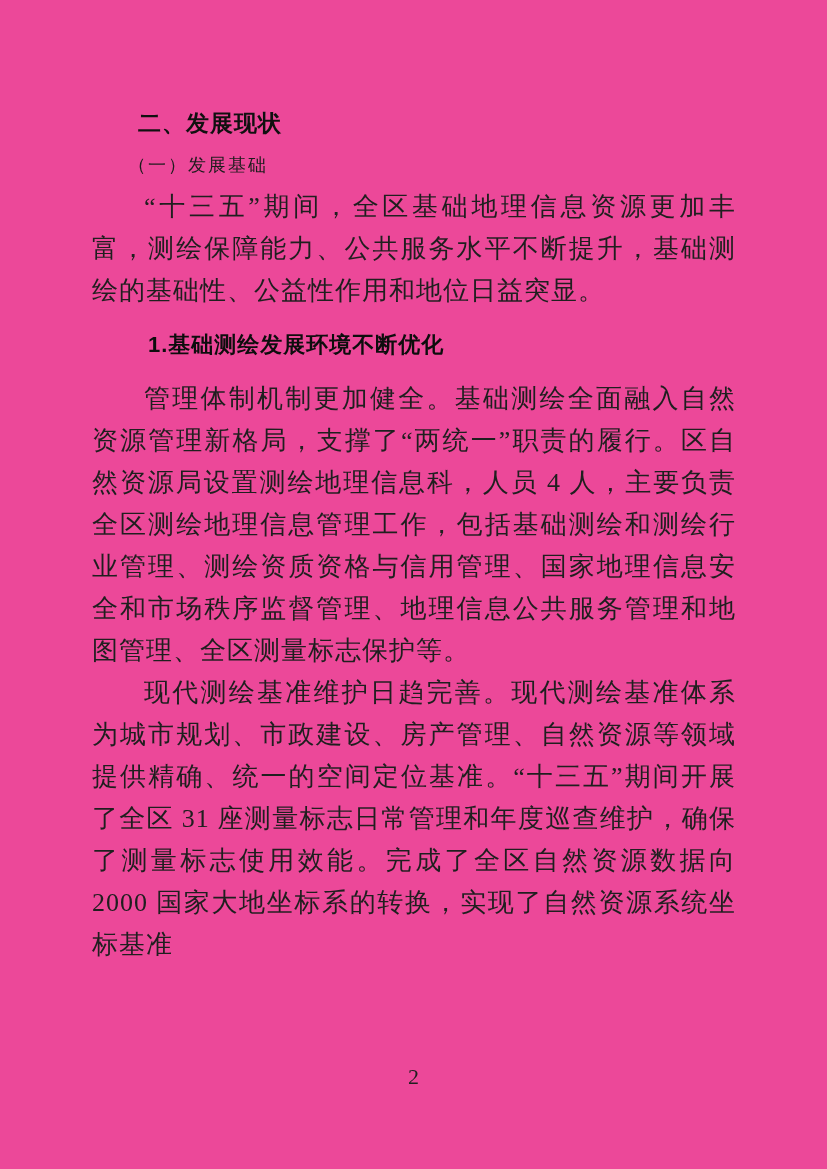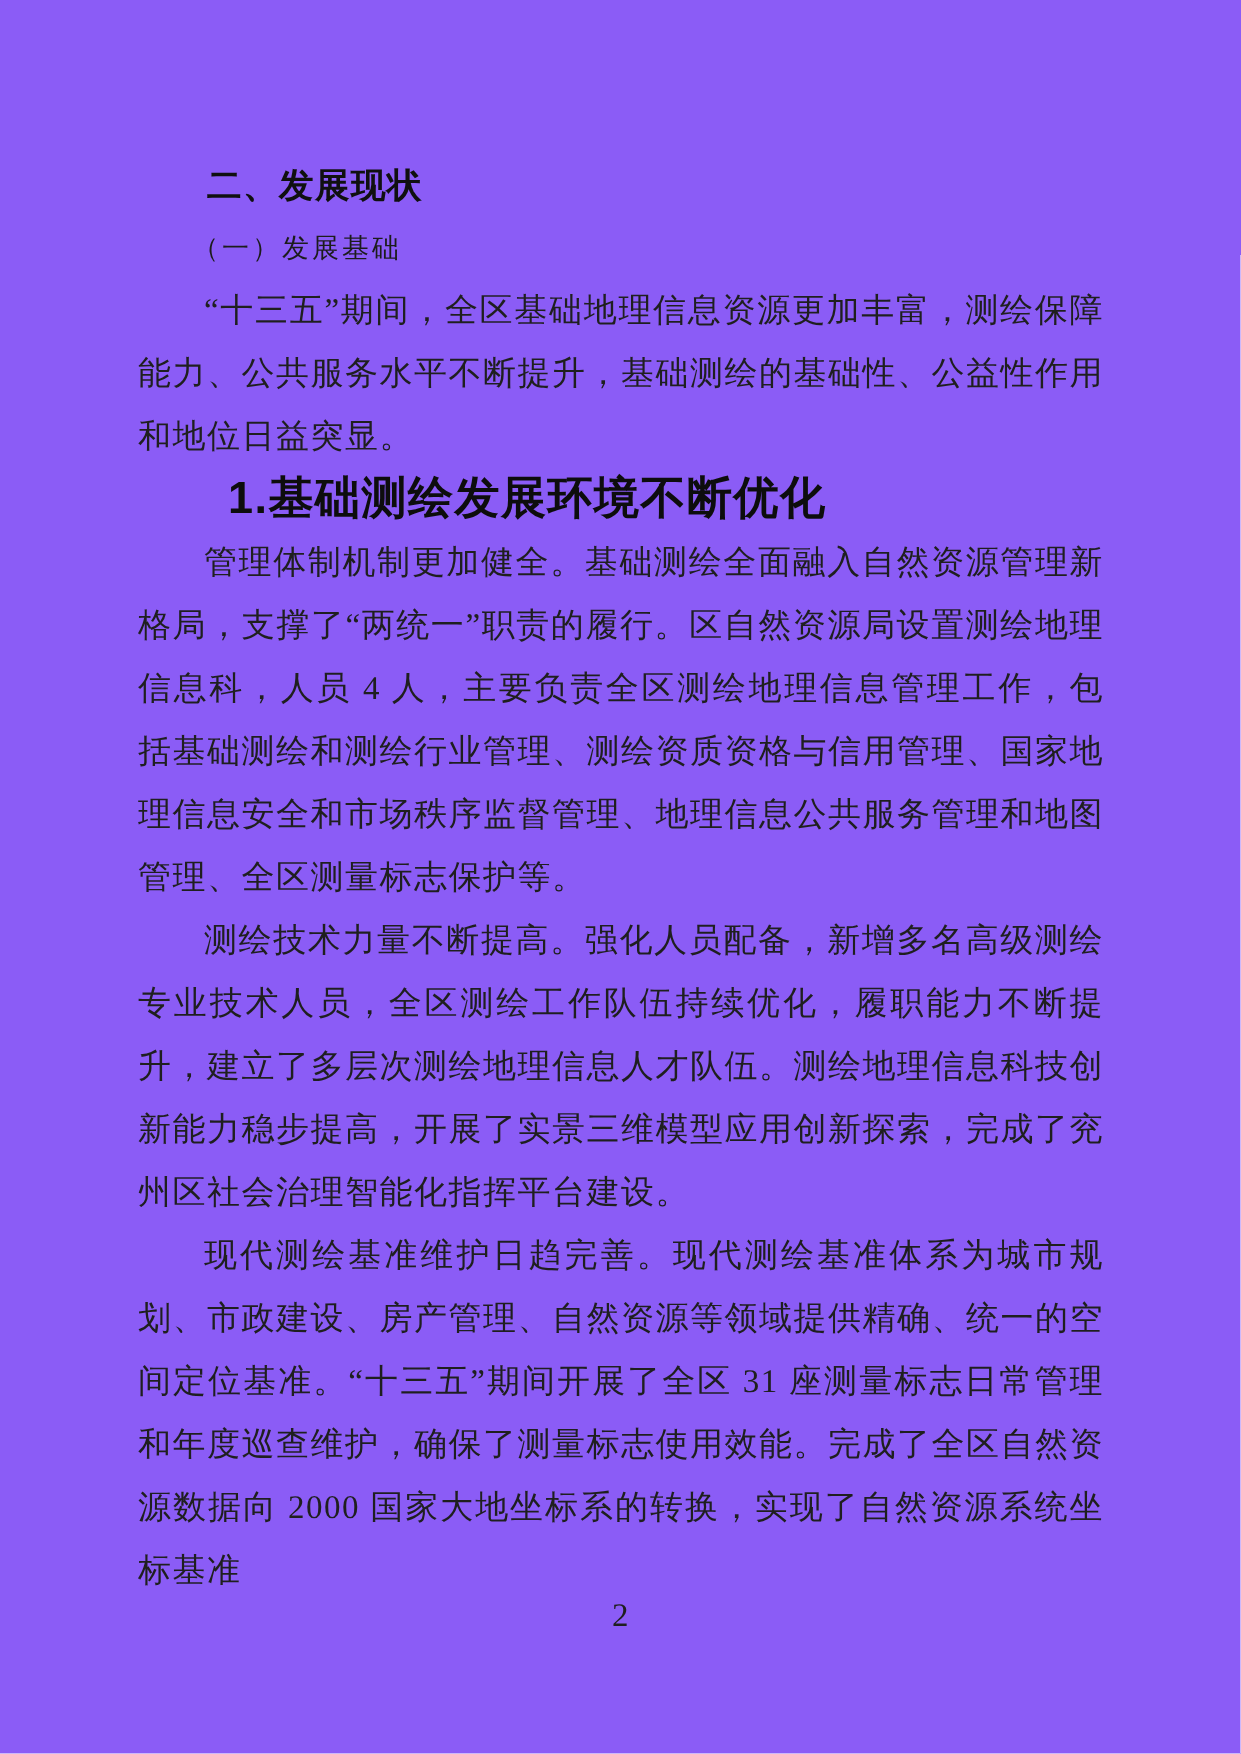--- a/index.html
+++ b/index.html
@@ -4,21 +4,21 @@
 <style>
   html, body {
     margin: 0;
     padding: 0;
     background: #ffffff;
   }
   .doc-page {
     position: relative;
     width: 827px;
     height: 1169px;
-    background: #8b5cf6;
+    background: #ec4899;
     overflow: hidden;
     font-family: "Liberation Serif", "DejaVu Serif", serif;
     color: #1f1f1f;
   }
   .doc-content {
     position: absolute;
     left: 92px;
     top: 102px;
     width: 644px;
   }
@@ -34,38 +34,38 @@
   }
   .sub-chapter-heading {
     font-size: 18px;
     line-height: 42px;
     letter-spacing: 2px;
     text-indent: 2em;
     color: #1c1c1c;
     margin: 0;
   }
   .body-para {
-    font-size: 22px;
+    font-size: 26px;
     line-height: 42px;
     letter-spacing: 1px;
     text-indent: 2em;
     text-align: justify;
     text-justify: inter-ideograph;
     color: #1f1f1f;
     margin: 0;
   }
   .subsection-heading {
     font-family: "Liberation Sans", "DejaVu Sans", sans-serif;
     font-weight: bold;
-    font-size: 30px;
+    font-size: 22px;
     line-height: 42px;
     letter-spacing: 1px;
     text-indent: 2em;
     color: #0d0d0d;
-    margin: 0;
+    margin: 12px;
   }
   .page-number {
     position: absolute;
     top: 1062px;
     left: 0;
     width: 100%;
     text-align: center;
     font-size: 22px;
     line-height: 30px;
     color: #1f1f1f;
@@ -80,21 +80,20 @@
     <div class="chapter-heading">二、发展现状</div>
 
     <div class="sub-chapter-heading">（一）发展基础</div>
 
     <p class="body-para">“十三五”期间，全区基础地理信息资源更加丰富，测绘保障能力、公共服务水平不断提升，基础测绘的基础性、公益性作用和地位日益突显。</p>
 
     <div class="subsection-heading">1.基础测绘发展环境不断优化</div>
 
     <p class="body-para">管理体制机制更加健全。基础测绘全面融入自然资源管理新格局，支撑了“两统一”职责的履行。区自然资源局设置测绘地理信息科，人员 4 人，主要负责全区测绘地理信息管理工作，包括基础测绘和测绘行业管理、测绘资质资格与信用管理、国家地理信息安全和市场秩序监督管理、地理信息公共服务管理和地图管理、全区测量标志保护等。</p>
 
-    <p class="body-para">测绘技术力量不断提高。强化人员配备，新增多名高级测绘专业技术人员，全区测绘工作队伍持续优化，履职能力不断提升，建立了多层次测绘地理信息人才队伍。测绘地理信息科技创新能力稳步提高，开展了实景三维模型应用创新探索，完成了兖州区社会治理智能化指挥平台建设。</p>
 
 
     <p class="body-para">现代测绘基准维护日趋完善。现代测绘基准体系为城市规划、市政建设、房产管理、自然资源等领域提供精确、统一的空间定位基准。“十三五”期间开展了全区 31 座测量标志日常管理和年度巡查维护，确保了测量标志使用效能。完成了全区自然资源数据向 2000 国家大地坐标系的转换，实现了自然资源系统坐标基准</p>
 
   </div>
 
   <div class="page-number">2</div>
 </div>
 
 </body></html>

